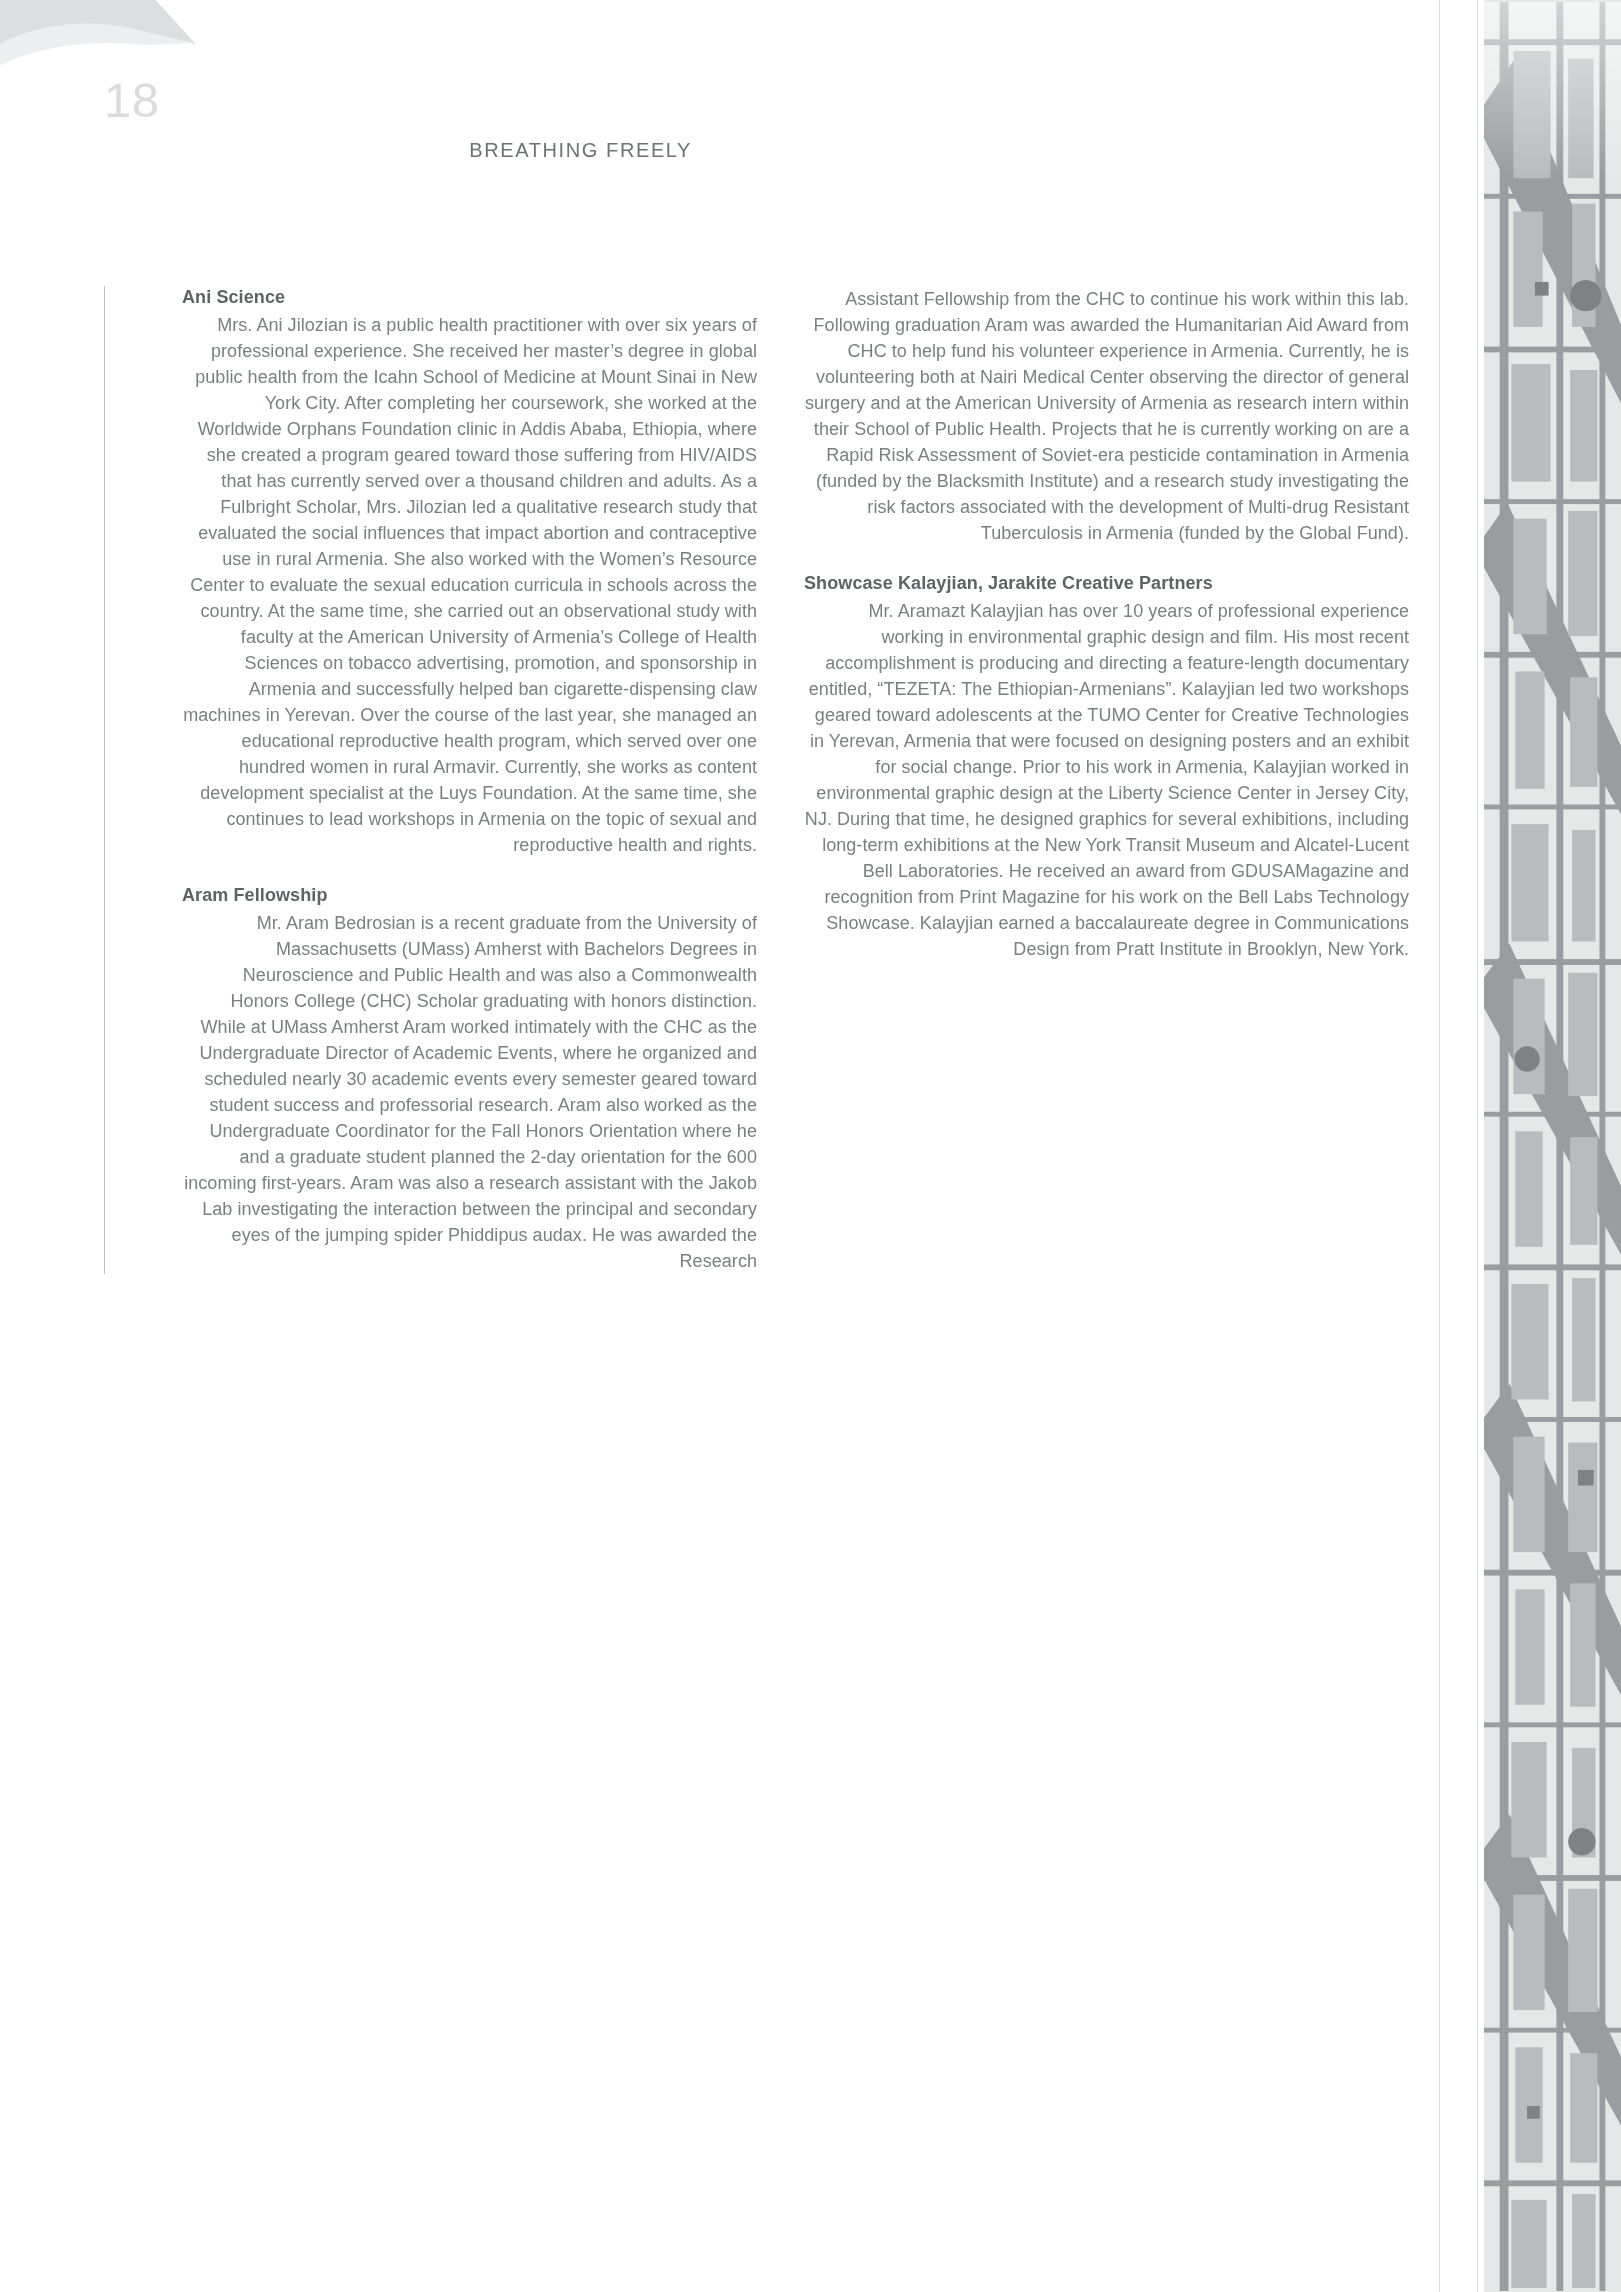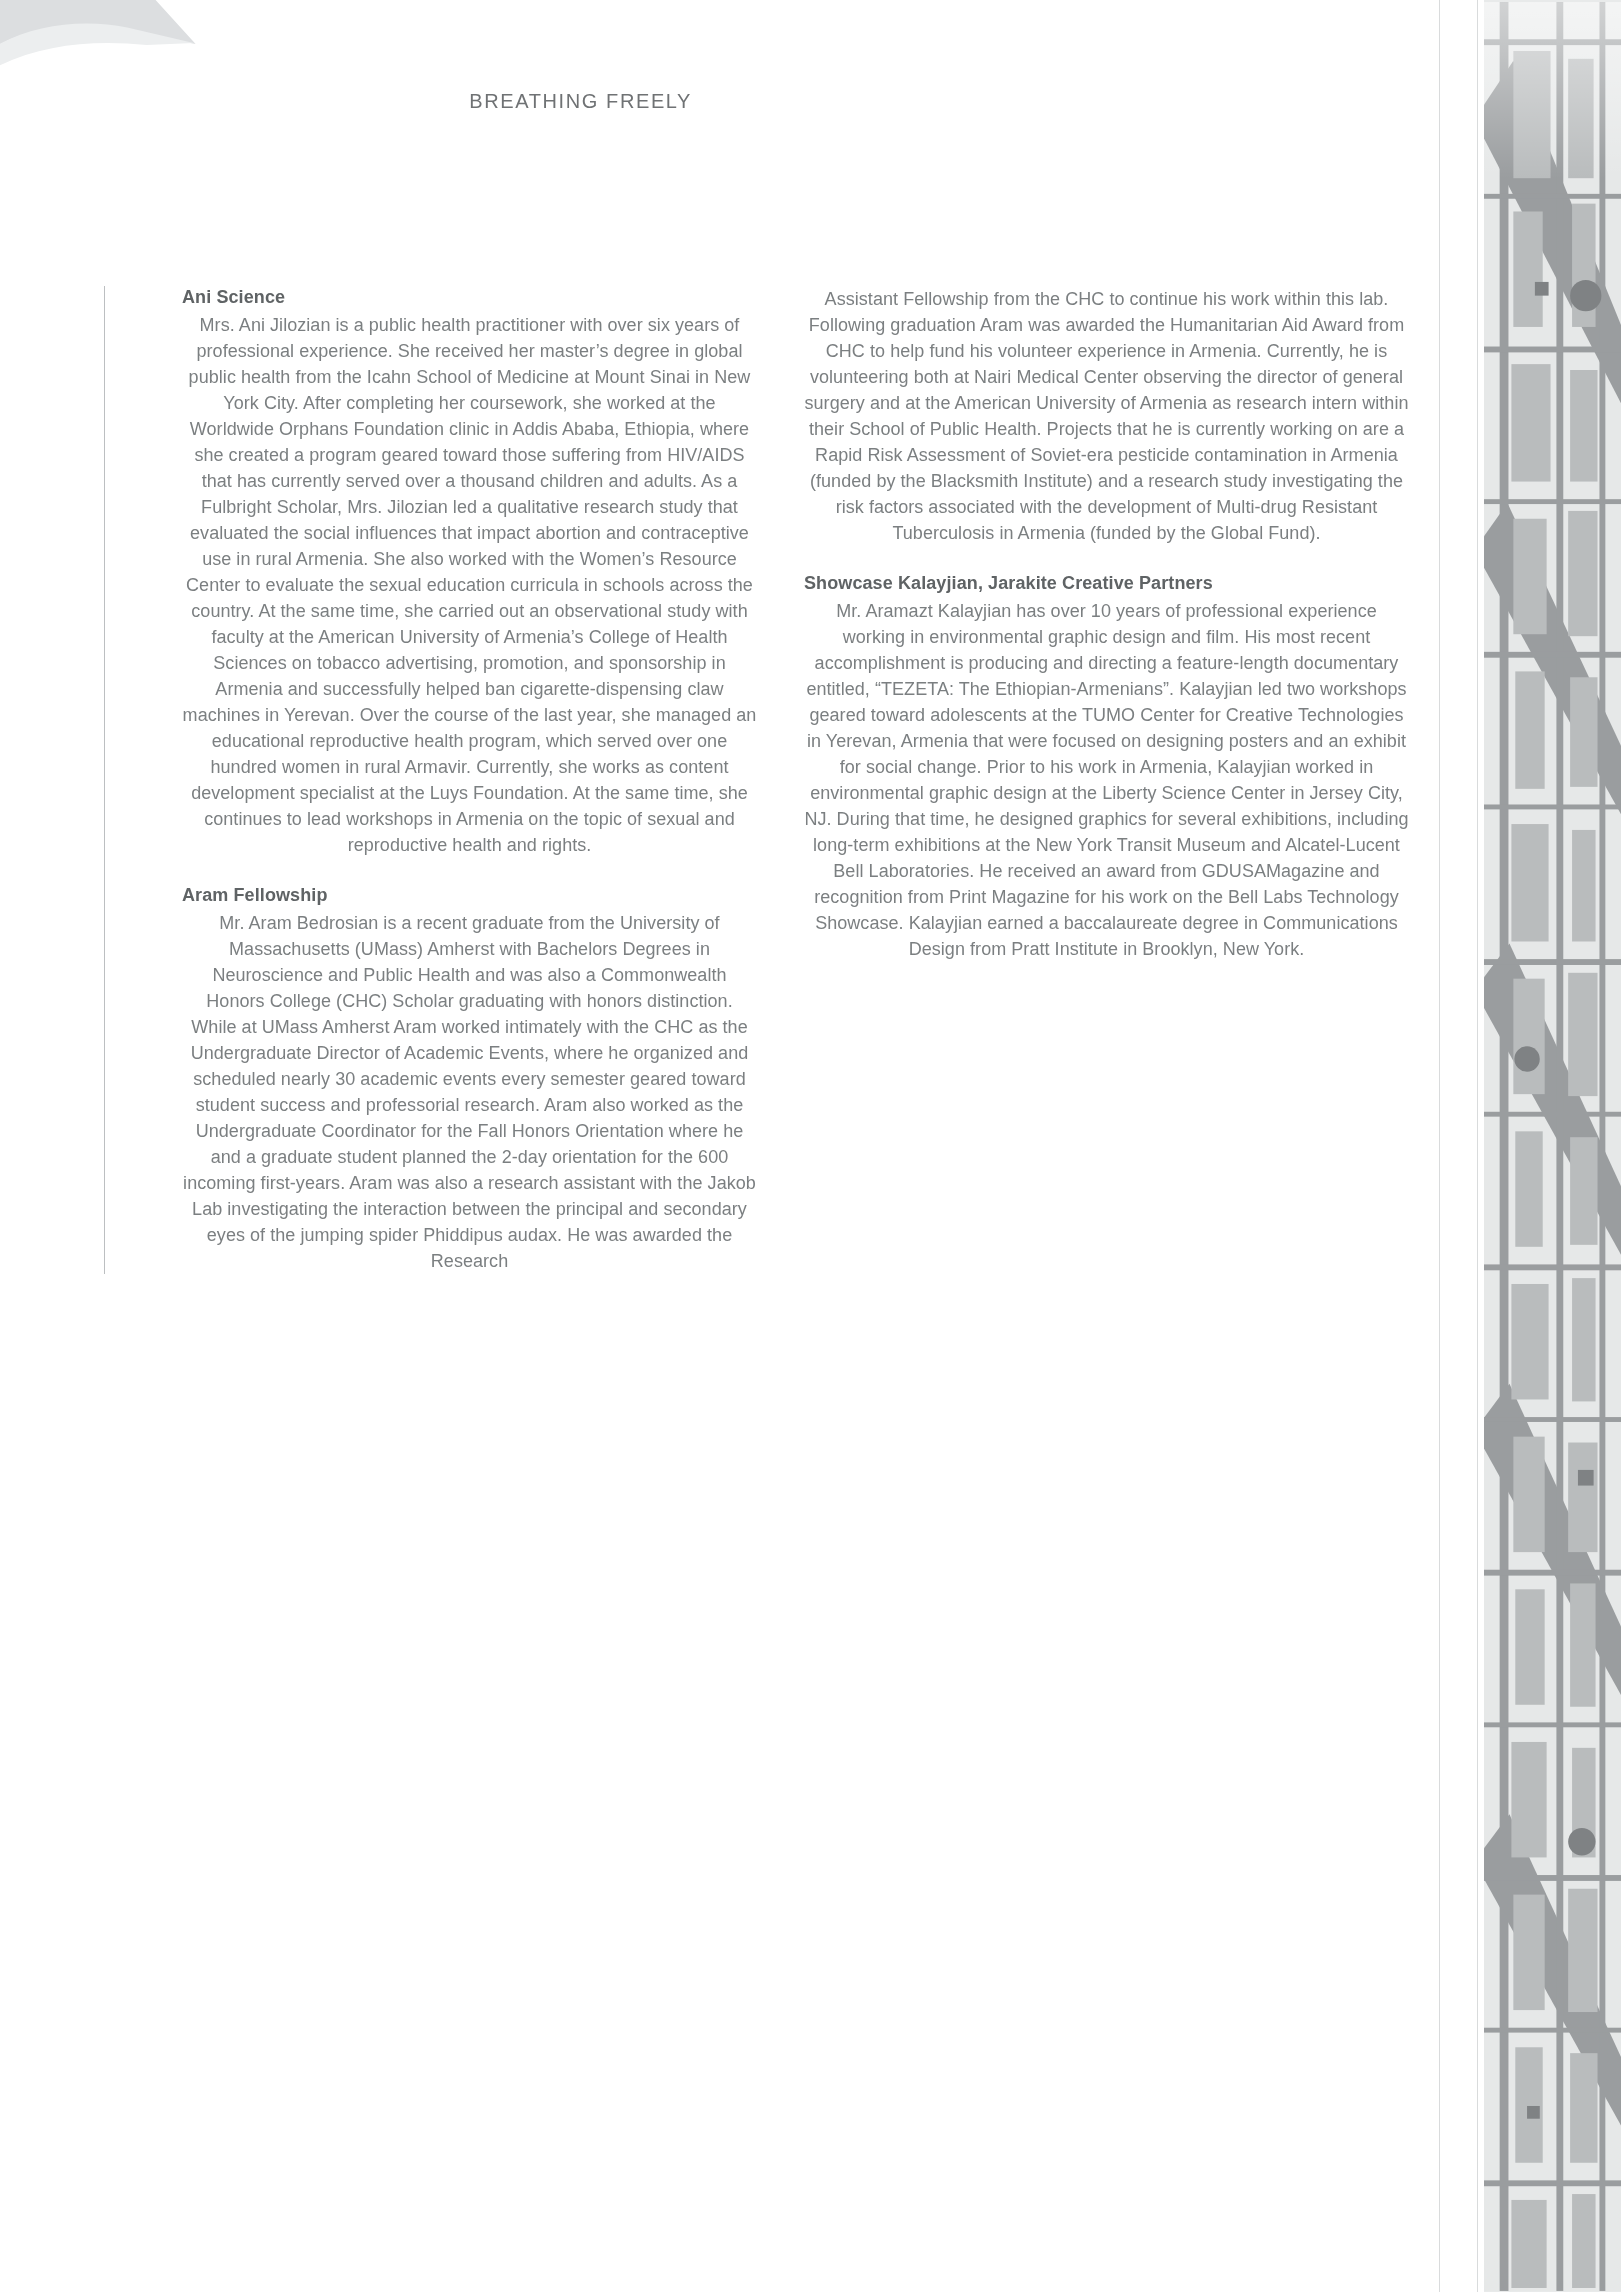--- a/index.html
+++ b/index.html
@@ -88,21 +88,21 @@
     letter-spacing: 0.1px;
     margin: 0 0 2.9px 0;
     line-height: 1.3;
   }
 
   .para {
     font-size: 18px;
     line-height: 26px;
     color: #7b7f81;
     margin: 0;
-    text-align: center;
+    text-align: right;
     letter-spacing: 0.05px;
     font-weight: 400;
   }
   .block + .block { margin-top: 25.5px; }
 
   
   .col.right .para { color: #7b7f81; }
 
   
   .edge-strip {
@@ -142,20 +142,21 @@
 <body>
 
 <div class="swoosh-wrap">
   <svg width="225" height="88" viewBox="0 0 230 90" xmlns="http://www.w3.org/2000/svg" aria-hidden="true">
     <path d="M -20 -10 L 150 -10 L 200 45 L 120 30 C 70 22 10 30 -20 60 Z" fill="#dcdee0"></path>
     <path d="M -20 58 C 20 26 80 18 130 28 L 198 44 L 150 46 C 90 40 30 46 -20 78 Z" fill="#eceeef"></path>
   </svg>
 </div>
 
 <div class="page-header">
+  <div class="folio">18</div>
   <div class="running-title">BREATHING FREELY</div>
 </div>
 
 <div class="body-area">
 
   <div class="rule"></div>
 
   <div class="col left">
 
     <div class="block">

